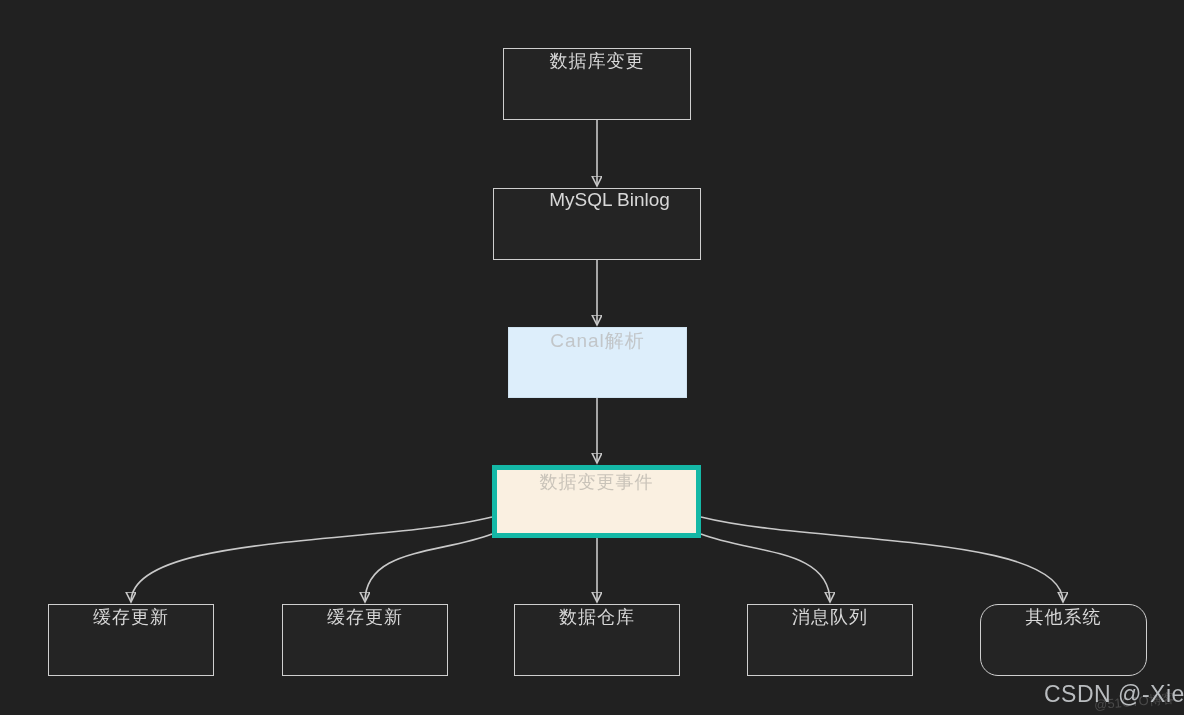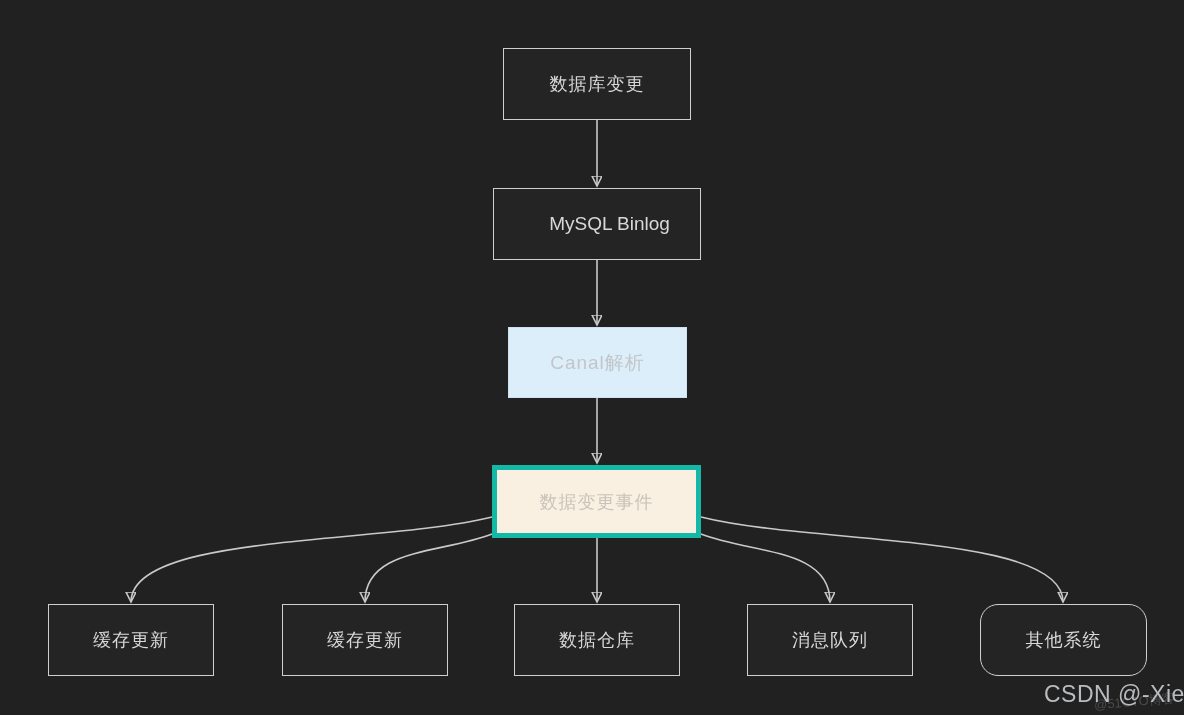--- a/index.html
+++ b/index.html
@@ -23,21 +23,21 @@
     height: 715px;
   }
   .edges path {
     fill: none;
     stroke: #c9c9c9;
     stroke-width: 1.6;
   }
   .node {
     position: absolute;
     display: flex;
-    align-items: center;
+    align-items: flex-start;
     justify-content: center;
     box-sizing: border-box;
     background: #242424;
     border: 1.6px solid #cfcfcf;
     color: #d8d8d8;
     font-size: 18px;
     letter-spacing: 1px;
     white-space: nowrap;
   }
   .node.blue {

